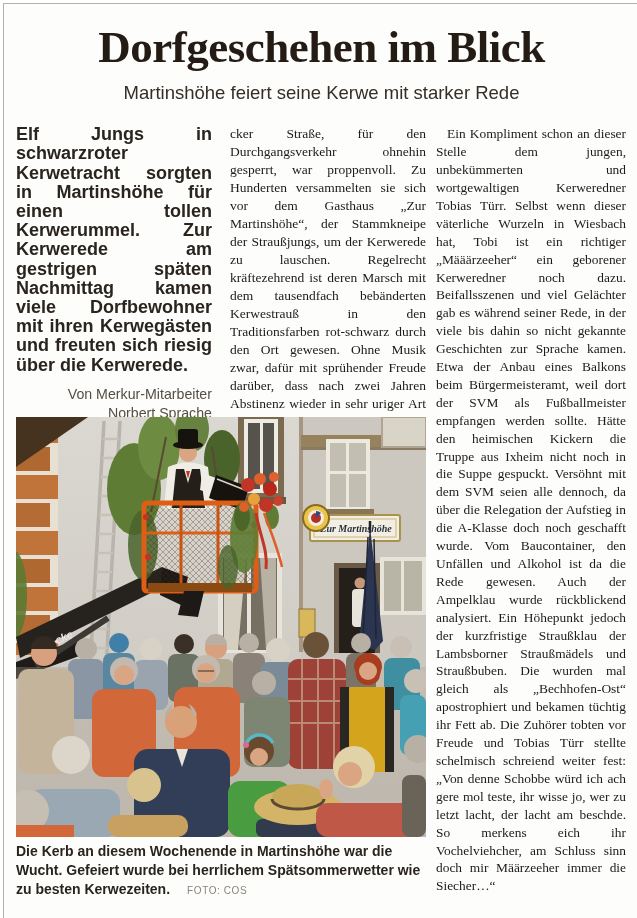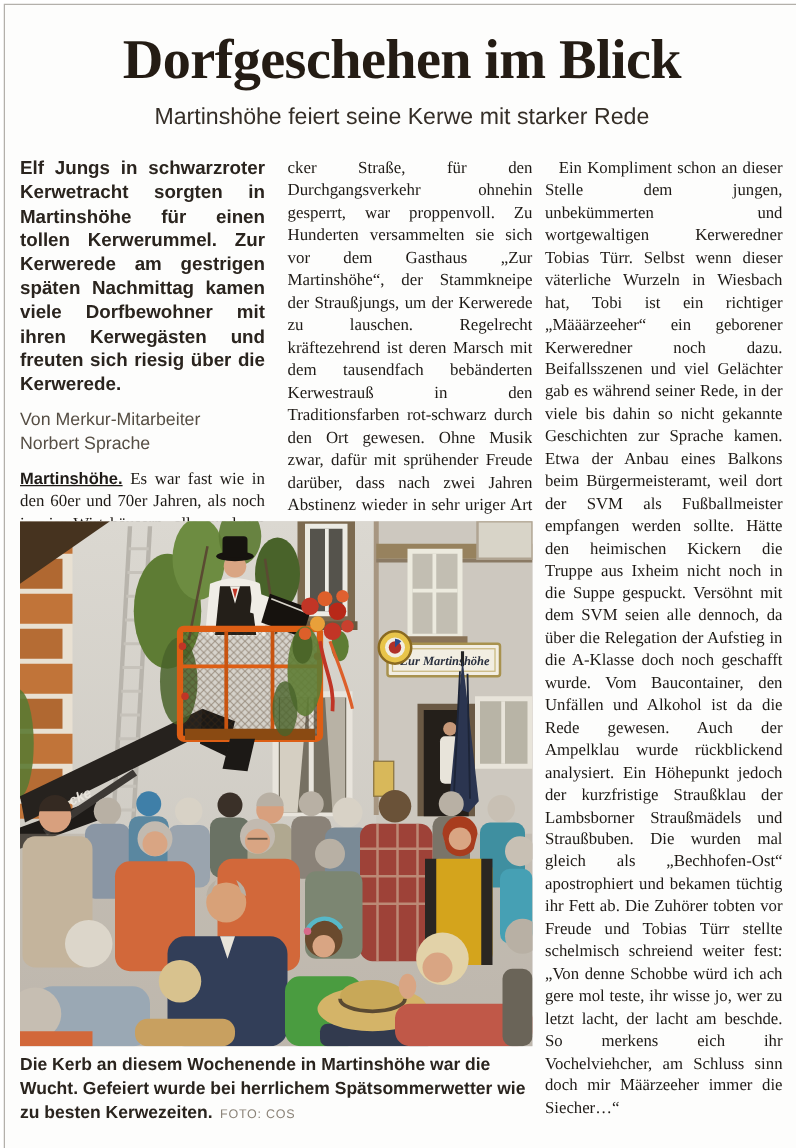--- a/index.html
+++ b/index.html
@@ -16,41 +16,41 @@
   .subheadline{
     font-size:18.5px;color:#352e27;margin-top:11px;font-weight:normal;
   }
   .content{
     display:flex;gap:10px;padding:0 13px 0 12px;margin-top:21px;align-items:flex-start;
   }
   .left-zone{width:410px;flex:0 0 410px;}
   .top-row{display:flex;gap:18px;height:292px;overflow:hidden;}
   .col{width:196px;flex:0 0 196px;}
   .lead{
-    font-weight:bold;font-size:15px;line-height:19.2px;margin:0;
+    font-weight:bold;font-size:18px;line-height:19.2px;margin:0;
     text-align:justify;color:#2a241e;
   }
-  .byline{font-size:14.2px;line-height:19px;color:#564e44;margin:10px 0 9px 0;}
+  .byline{font-size:14.2px;line-height:19px;color:#564e44;margin:10px 0 9px 0;text-align:right;}
   .serif-body{
     font-family:"Liberation Serif",serif;font-size:13.5px;line-height:18px;
     text-align:justify;margin:0;color:#1e1a16;
   }
   .serif-body b{font-family:"Liberation Sans",sans-serif;font-size:13.2px;font-weight:bold;text-decoration:underline;}
   .col2-text{margin-top:0;}
   .right-col{flex:1;}
   .right-col .serif-body{font-size:13.4px;line-height:17.9px;}
   .para-indent{text-indent:11px;}
   figure{margin:0;padding:0;}
   .photo-box{width:410px;height:420px;display:block;background:#d6d2cb;}
   figcaption{
     margin-top:5px;font-size:14px;line-height:19px;font-weight:bold;color:#2a241e;
     text-align:left;
   }
   .photo-credit{
-    font-weight:normal;font-size:10px;color:#8b8378;letter-spacing:0.6px;margin-left:6px;
+    font-weight:normal;font-size:10px;color:#8b8378;letter-spacing:0.6px;margin-left:17px;
   }
 </style>
 </head>
 <body>
 
 <div class="page">
 
   <header class="masthead">
     <h1 class="headline">Dorfgeschehen im Blick</h1>
     <div class="subheadline">Martinshöhe feiert seine Kerwe mit starker Rede</div>

